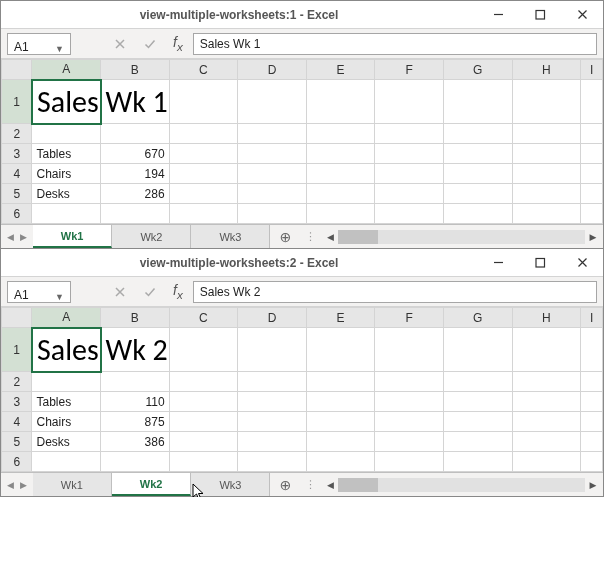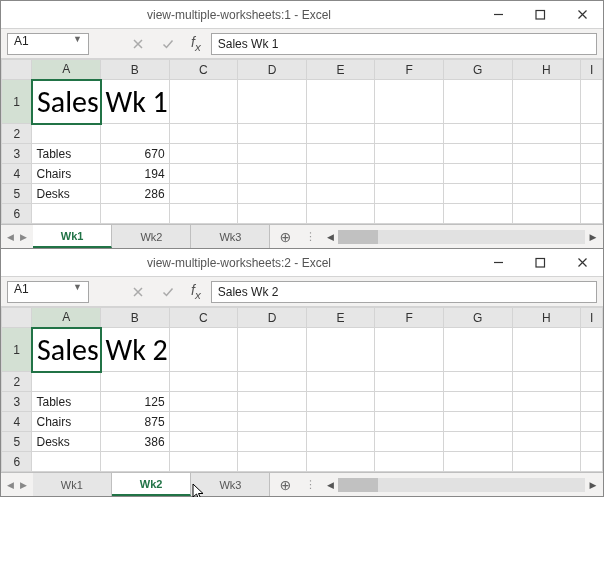--- a/index.html
+++ b/index.html
@@ -2,27 +2,27 @@
 <html><head>
 <meta charset="utf-8">
 <style>
   * { box-sizing: border-box; margin: 0; padding: 0; font-family: "Segoe UI", Arial, sans-serif; }
   body { background: #fff; width: 604px; }
   .outer { border: 1px solid #888; }
 
   .excel-window { width: 602px; background: #fff; display: flex; flex-direction: column; }
 
   .titlebar { height: 28px; background: #fff; display: flex; align-items: center; position: relative; border-bottom: 1px solid #d4d4d4; }
-  .titlebar .title { flex: 1; text-align: center; font-size: 12px; color: #555; }
+  .titlebar .title { flex: 1; text-align: center; font-size: 12px; color: #555; font-weight: bold; }
   .titlebar .controls { display: flex; }
   .titlebar .controls div { width: 42px; height: 28px; display: flex; align-items: center; justify-content: center; font-size: 12px; color: #333; }
   .titlebar .controls svg { stroke: #333; fill: none; stroke-width: 1.2; }
 
   .fbar { height: 30px; padding: 4px 6px; display: flex; align-items: center; gap: 4px; border-bottom: 1px solid #d4d4d4; background: #f3f2f1; }
-  .namebox { width: 82px; height: 22px; border: 1px solid #a6a6a6; background: #fff; display: flex; align-items: flex-start; padding: 0 6px; font-size: 12px; color: #222; position: relative; }
+  .namebox { width: 64px; height: 22px; border: 1px solid #a6a6a6; background: #fff; display: flex; align-items: flex-end; padding: 0 6px; font-size: 12px; color: #222; position: relative; }
   .namebox .dd { margin-left: auto; color: #666; font-size: 9px; }
   .fbar-gap { width: 28px; }
   .fbar-btn { width: 26px; height: 22px; display: flex; align-items: center; justify-content: center; color: #888; }
   .fbar-btn svg { width: 14px; height: 14px; }
   .fx { font-style: italic; font-size: 14px; color: #555; padding: 0 6px; }
   .formula-input { flex: 1; height: 22px; border: 1px solid #a6a6a6; background: #fff; font-size: 12px; padding: 0 6px; display: flex; align-items: center; color: #222; }
 
   .grid-area { position: relative; background: #fff; }
   table.sheet { border-collapse: collapse; width: 100%; table-layout: fixed; }
   .sheet th, .sheet td { border: 1px solid #d4d4d4; font-size: 12px; color: #222; height: 20px; padding: 0 4px; overflow: visible; white-space: nowrap; }
@@ -321,21 +321,21 @@
               <td></td>
               <td></td>
               <td></td>
               <td></td>
               <td></td>
               <td></td>
             </tr>
           <tr>
               <th class="rowhdr">3</th>
               <td class="txt">Tables</td>
-              <td class="num">125</td>
+              <td class="num">110</td>
               <td></td>
               <td></td>
               <td></td>
               <td></td>
               <td></td>
               <td></td>
               <td></td>
             </tr>
           <tr>
               <th class="rowhdr">4</th>

